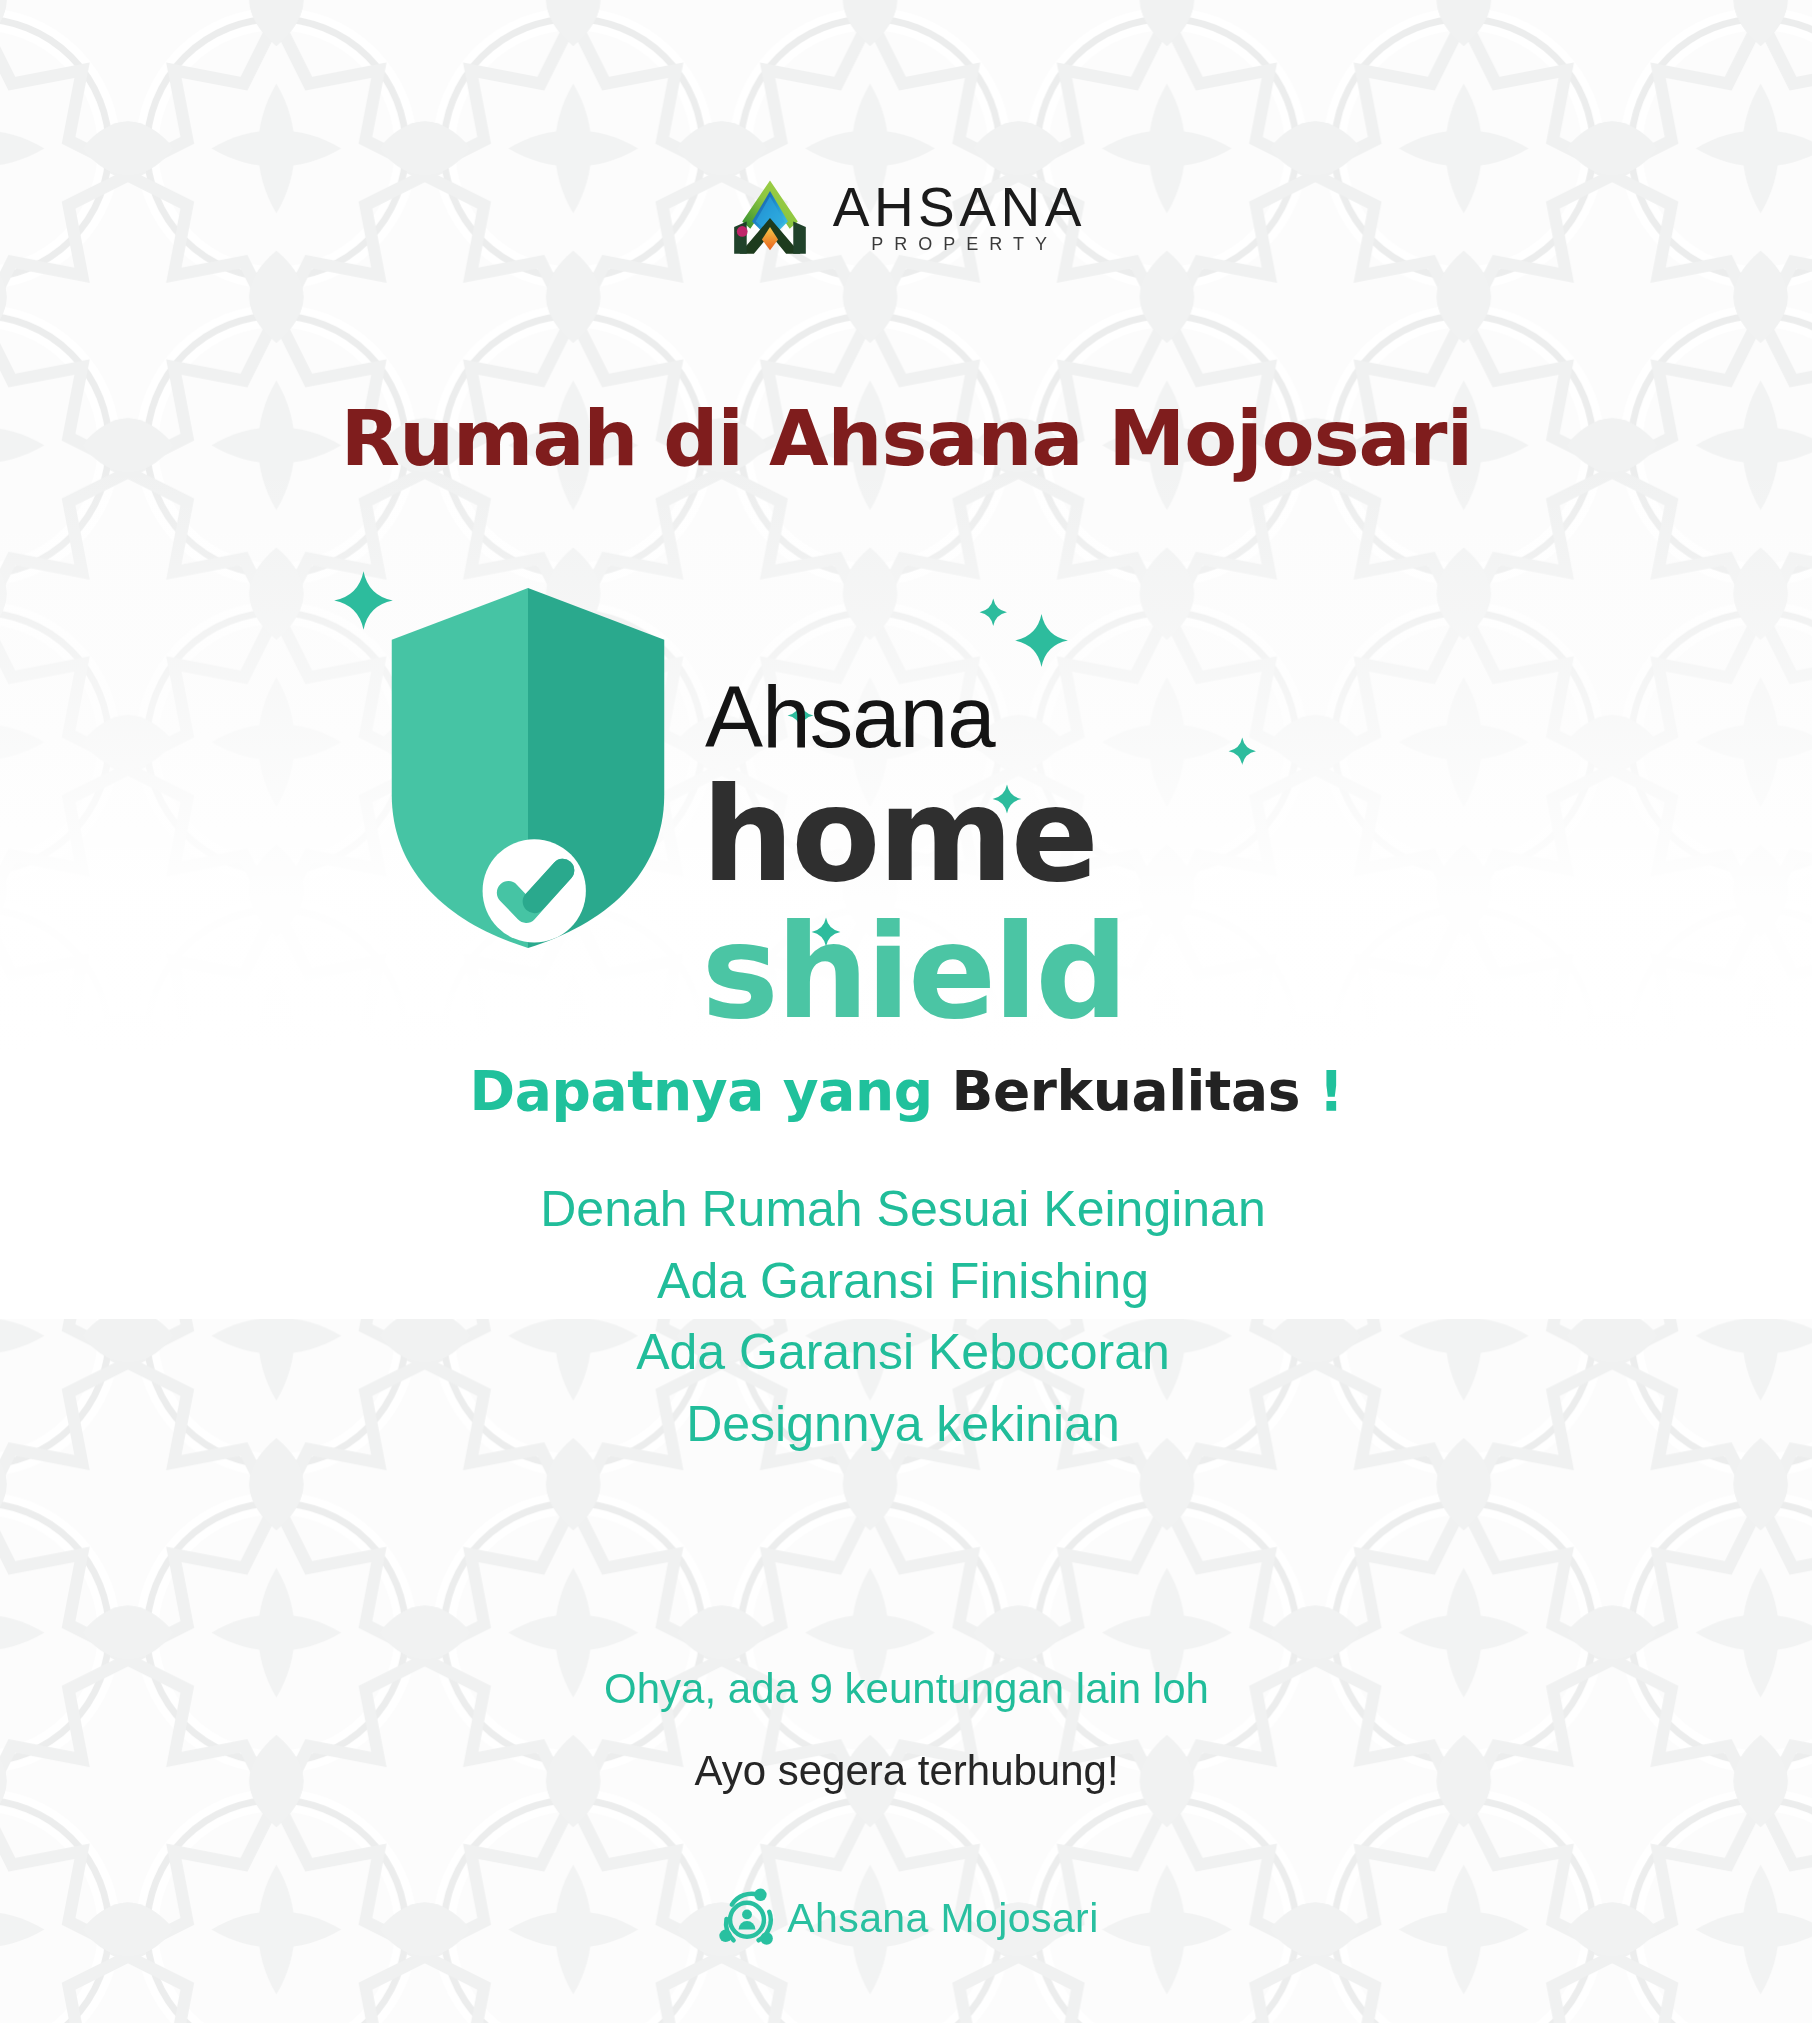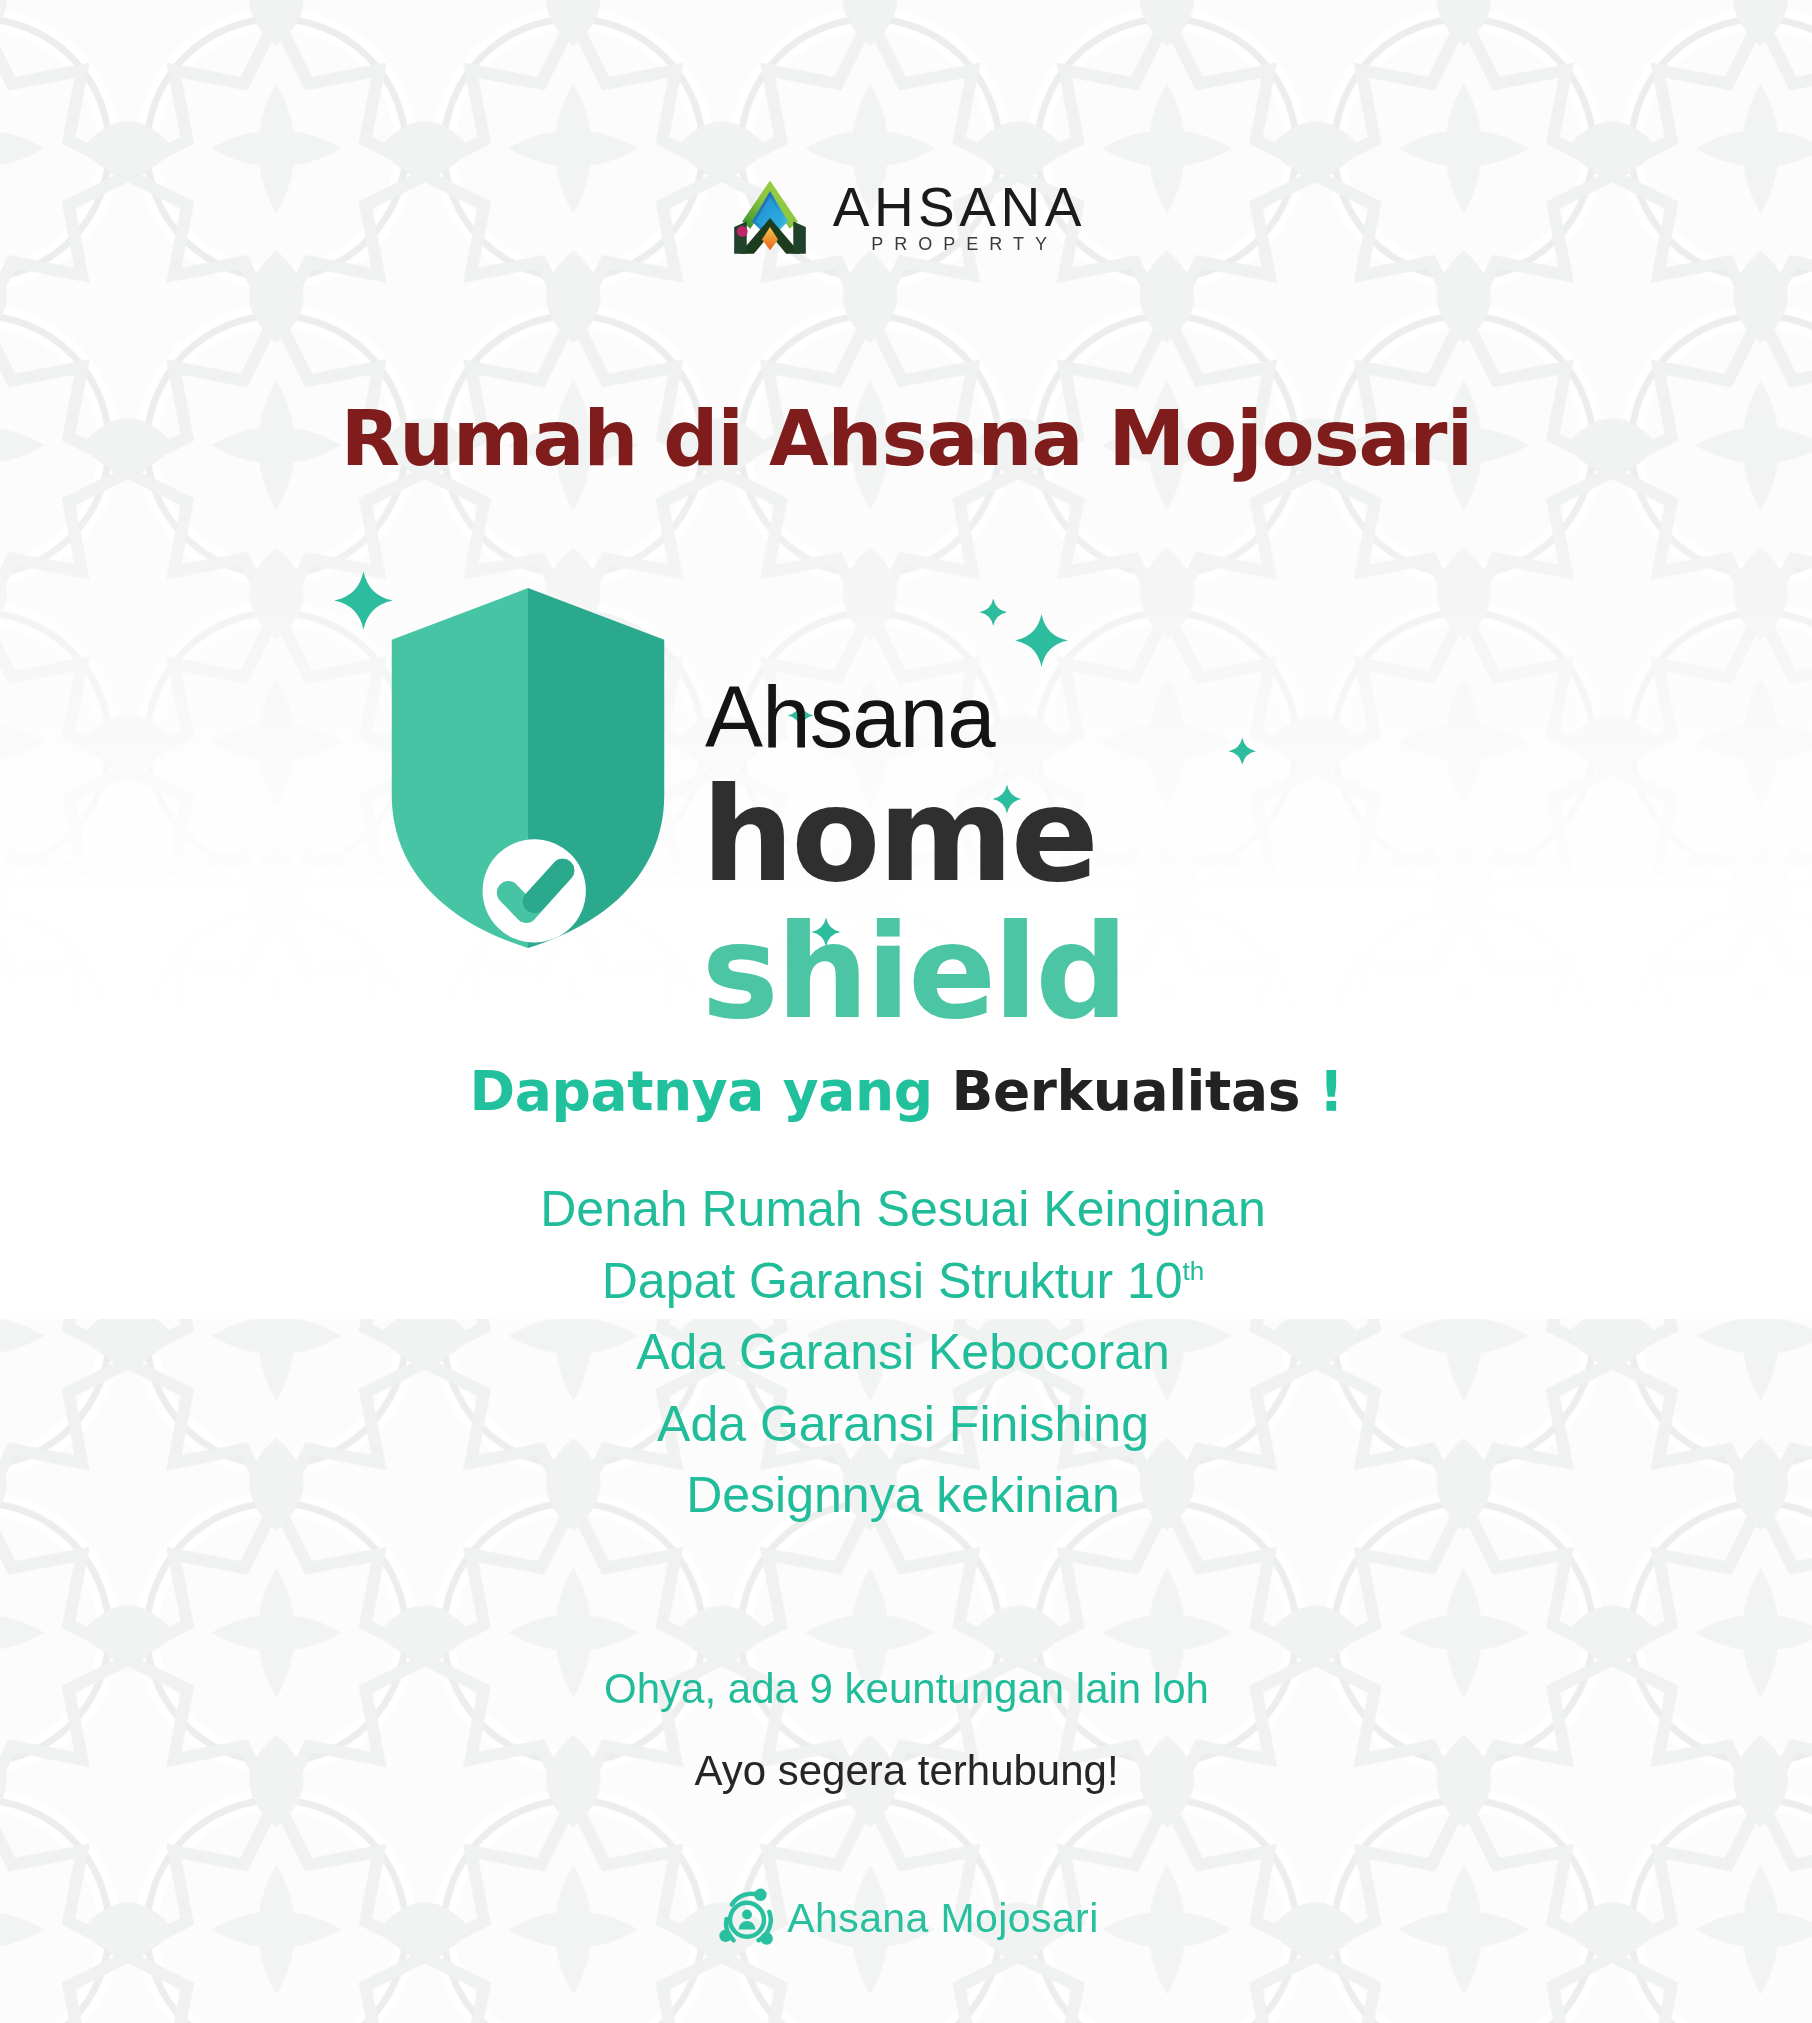--- a/index.html
+++ b/index.html
@@ -373,27 +373,24 @@
       <span class="tag-dark">Berkualitas</span>
       <span> </span>
       <span class="tag-bang">!</span>
     </div>
 
     <div class="benefits">
       <div class="benefit">
         <span>Denah Rumah Sesuai Keinginan</span><sup></sup>
       </div>
       <div class="benefit">
-        <span>Dapat Garansi Struktur 10</span><sup>th</sup>
+        <span>Ada Garansi Finishing</span><sup></sup>
       </div>
       <div class="benefit">
         <span>Ada Garansi Kebocoran</span><sup></sup>
-      </div>
-      <div class="benefit">
-        <span>Ada Garansi Finishing</span><sup></sup>
       </div>
       <div class="benefit">
         <span>Designnya kekinian</span><sup></sup>
       </div>
     </div>
 
     <div class="closing">
       <div class="closing-1">Ohya, ada 9 keuntungan lain loh</div>
       <div class="closing-2">Ayo segera terhubung!</div>
     </div>

